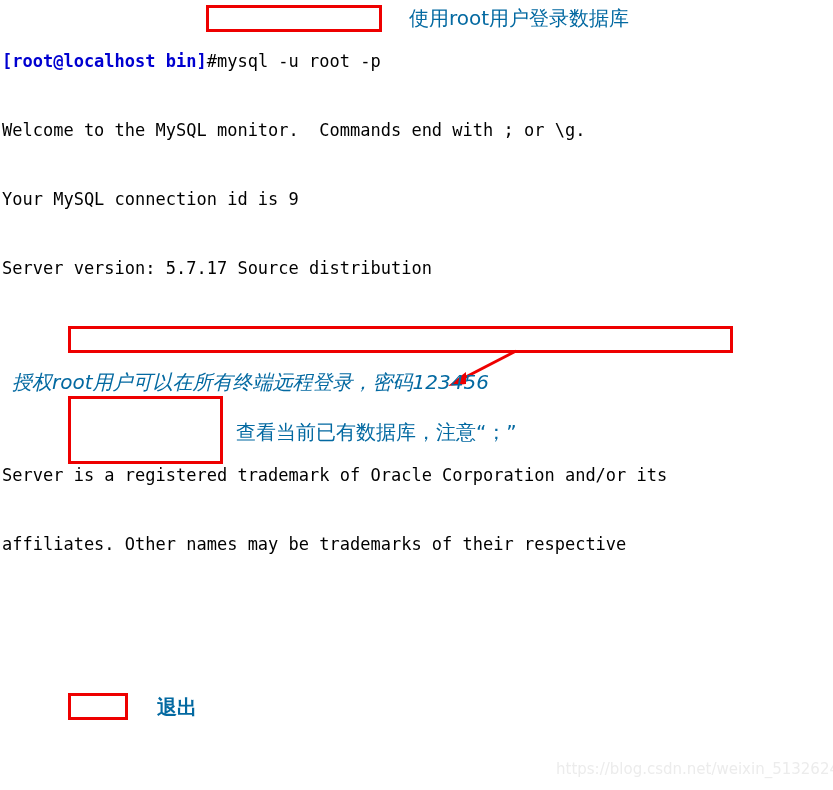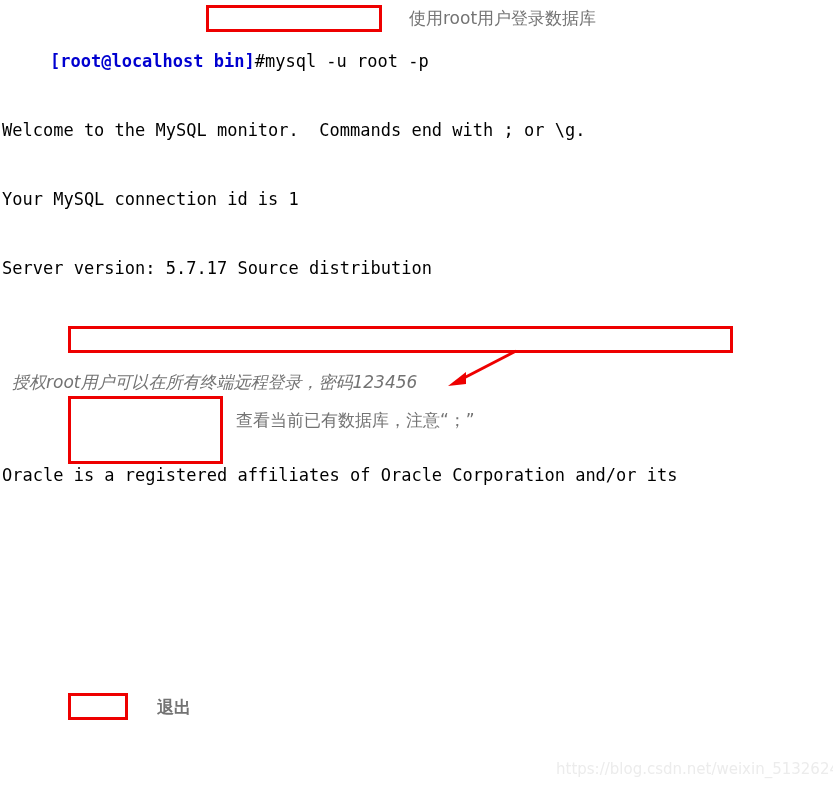--- a/index.html
+++ b/index.html
@@ -29,34 +29,33 @@
     white-space: pre;
     letter-spacing: 0px;
   }
   .line {
     height: 23px;
     white-space: pre;
   }
   .prompt {
     color: #0000d0;
     font-weight: bold;
-    margin-left: 48px;
   }
   
   .redbox {
     position: absolute;
     border: 3px solid #ee0000;
     box-sizing: border-box;
     pointer-events: none;
   }
   .anno {
     position: absolute;
-    color: #737373;
+    color: #0369a1;
     font-family: "DejaVu Sans", "Liberation Sans", sans-serif;
-    font-size: 17px;
+    font-size: 20px;
     line-height: 20px;
     white-space: pre;
   }
   .arrow-svg {
     position: absolute;
     pointer-events: none;
     overflow: visible;
   }
   .watermark {
     position: absolute;
@@ -67,25 +66,26 @@
   }
 </style>
 </head>
 <body>
 
 <div id="screen">
 
   <div class="term">
     <div class="line"><span class="prompt">[root@localhost bin]</span><span>#mysql -u root -p</span></div>
     <div class="line"><span>Welcome to the MySQL monitor.  Commands end with ; or \g.</span></div>
-    <div class="line"><span>Your MySQL connection id is 1</span></div>
+    <div class="line"><span>Your MySQL connection id is 9</span></div>
     <div class="line"><span>Server version: 5.7.17 Source distribution</span></div>
     <div class="line"><span></span></div>
     <div class="line"><span></span></div>
-    <div class="line"><span>Oracle is a registered affiliates of Oracle Corporation and/or its</span></div>
+    <div class="line"><span>Server is a registered trademark of Oracle Corporation and/or its</span></div>
+    <div class="line"><span>affiliates. Other names may be trademarks of their respective</span></div>
     
     
     
     
     
     
     
     
     
     
@@ -108,18 +108,18 @@
   <div class="redbox" style="left:68px;  top:396px; width:155px; height:68px;"></div>
   <div class="redbox" style="left:68px;  top:693px; width:60px;  height:27px;"></div>
 
   <svg class="arrow-svg" style="left:430px; top:340px;" width="110" height="60" viewBox="0 0 110 60">
     <line x1="86" y1="11" x2="28" y2="41" stroke="#ee0000" stroke-width="3"></line>
     <polygon points="18,46 36,32 36,44" fill="#ee0000"></polygon>
   </svg>
 
   <div class="anno" style="left:409px; top:8px;">使用root用户登录数据库</div>
   <div class="anno" style="left:12px;  top:372px;font-style:italic;">授权root用户可以在所有终端远程登录，密码123456</div>
-  <div class="anno" style="left:236px; top:410px;">查看当前已有数据库，注意“；”</div>
+  <div class="anno" style="left:236px; top:422px;">查看当前已有数据库，注意“；”</div>
   <div class="anno" style="left:157px; top:697px;font-weight:bold;">退出</div>
 
   <div class="watermark" style="left:556px; top:760px;">https://blog.csdn.net/weixin_51326240</div>
 
 </div>
 
 </body></html>

